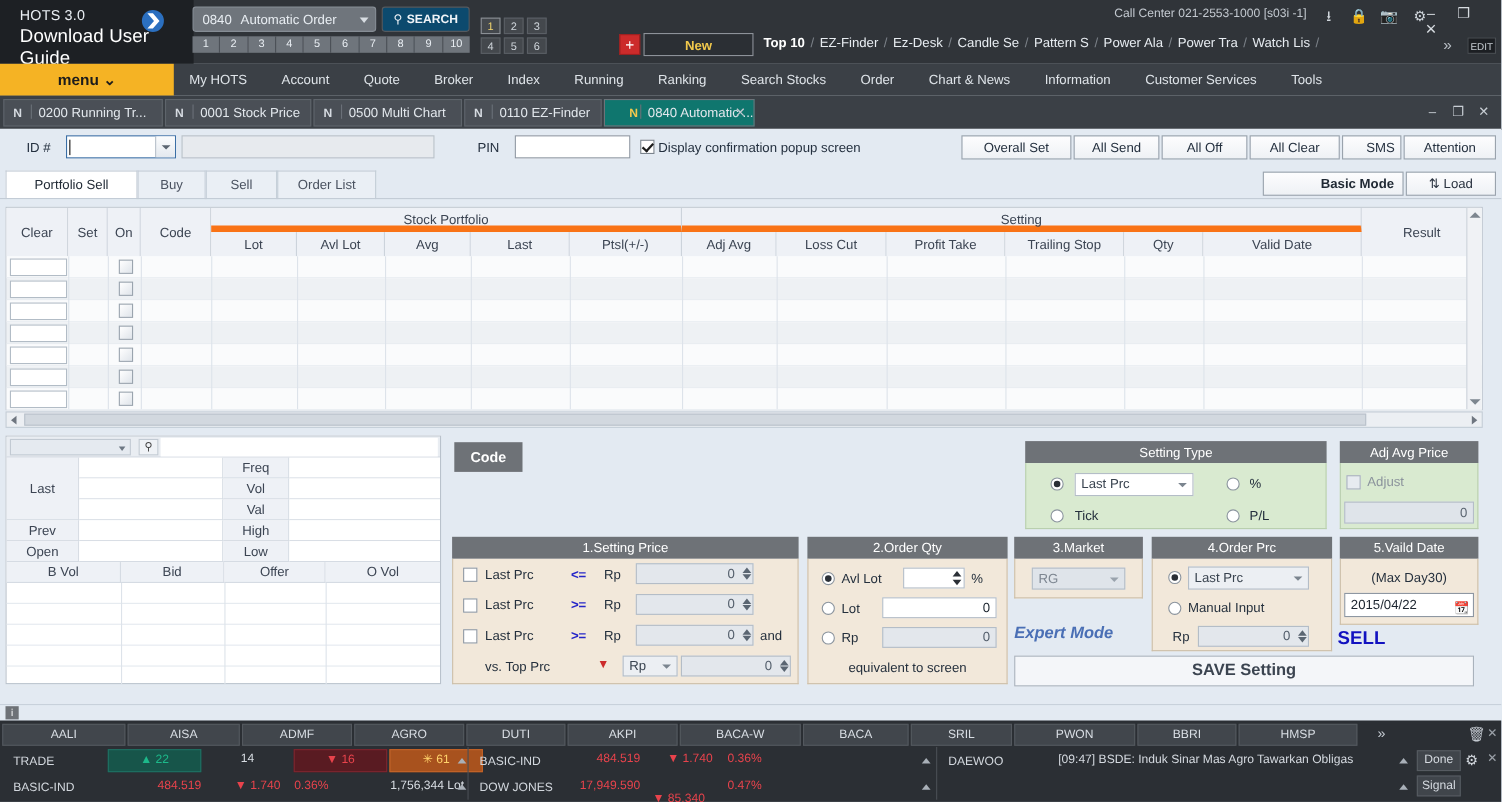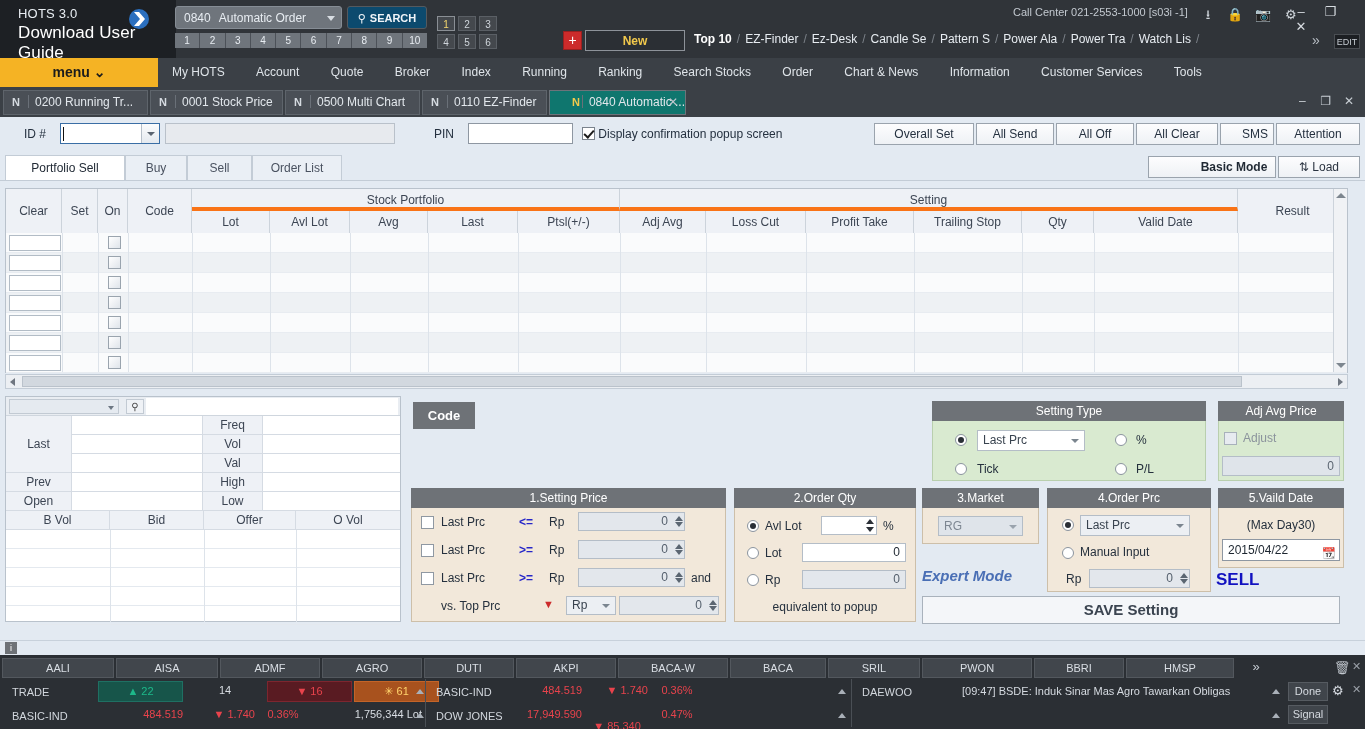--- a/index.html
+++ b/index.html
@@ -96,21 +96,21 @@
   .ptab.active{background:#ffffff;color:#222b36;}
   .ptabs-underline{position:absolute;left:0;top:180px;width:1365px;height:1px;background:#c3ccd6;}
   .modebtn{position:absolute;top:156px;height:22px;background:linear-gradient(#fdfdfe,#eef1f5);border:1px solid #9aa3ad;
     box-sizing:border-box;color:#1f2833;font-size:12px;line-height:20px;text-align:center;font-weight:bold;}
   .loadbtn{position:absolute;top:156px;height:22px;background:linear-gradient(#fdfdfe,#eef1f5);border:1px solid #9aa3ad;
     box-sizing:border-box;color:#2a3340;font-size:12px;line-height:20px;text-align:center;}
 
   
   .grid{position:absolute;left:5px;top:188px;width:1343px;height:185px;background:#fff;border:1px solid #b9c2cc;box-sizing:border-box;}
   .ghead{position:absolute;left:0;top:0;width:1341px;height:44px;background:#eef1f6;}
-  .gh-cell{position:absolute;box-sizing:border-box;border-right:1px solid #ccd3db;border-bottom:4px solid #f97316;
+  .gh-cell{position:absolute;box-sizing:border-box;border-right:1px solid #ccd3db;border-bottom:6px solid #f97316;
     color:#3c4553;font-size:12px;text-align:center;background:#eef1f6;}
   .gh-cell.tall{height:44px;line-height:44px;border-bottom:none;}
   .gh-cell.top{height:22px;line-height:22px;}
   .gh-cell.bot{top:22px;height:22px;line-height:22px;border-bottom:none;}
   .grows{position:absolute;left:0;top:44px;width:1341px;height:139px;}
   .grow{position:absolute;left:0;width:1341px;height:20px;border-bottom:1px solid #e8ecf1;box-sizing:border-box;}
   .grow.odd{background:#fafbfc;}
   .grow.even{background:#eef1f4;}
   .cell-input{position:absolute;left:3px;top:2px;width:52px;height:16px;background:#fff;border:1px solid #b2bcc6;box-sizing:border-box;}
   .cell-chk{position:absolute;left:102px;top:3px;width:13px;height:13px;
@@ -531,21 +531,21 @@
       <span class="spin white" style="left:67px;top:35px;width:104px;">
         <span>0</span>
       </span>
 
       <span class="radio" style="left:12px;top:66px;"></span>
       <span class="sp-lbl" style="left:30px;top:65px;">Rp</span>
       <span class="spin" style="left:67px;top:62px;width:104px;padding-right:5px;">
         <span>0</span>
       </span>
 
-      <span style="position:absolute;left:0;top:92px;width:100%;text-align:center;font-size:12px;color:#25303d;">equivalent to popup</span>
+      <span style="position:absolute;left:0;top:92px;width:100%;text-align:center;font-size:12px;color:#25303d;">equivalent to screen</span>
     </div>
   </div>
 
   <div class="panel" style="left:922px;top:488px;width:117px;height:56px;">
     <div class="ph">3.Market</div>
     <div class="pb"></div>
   </div>
   <div class="mktcombo">
     <span>RG</span><i></i>
   </div>

